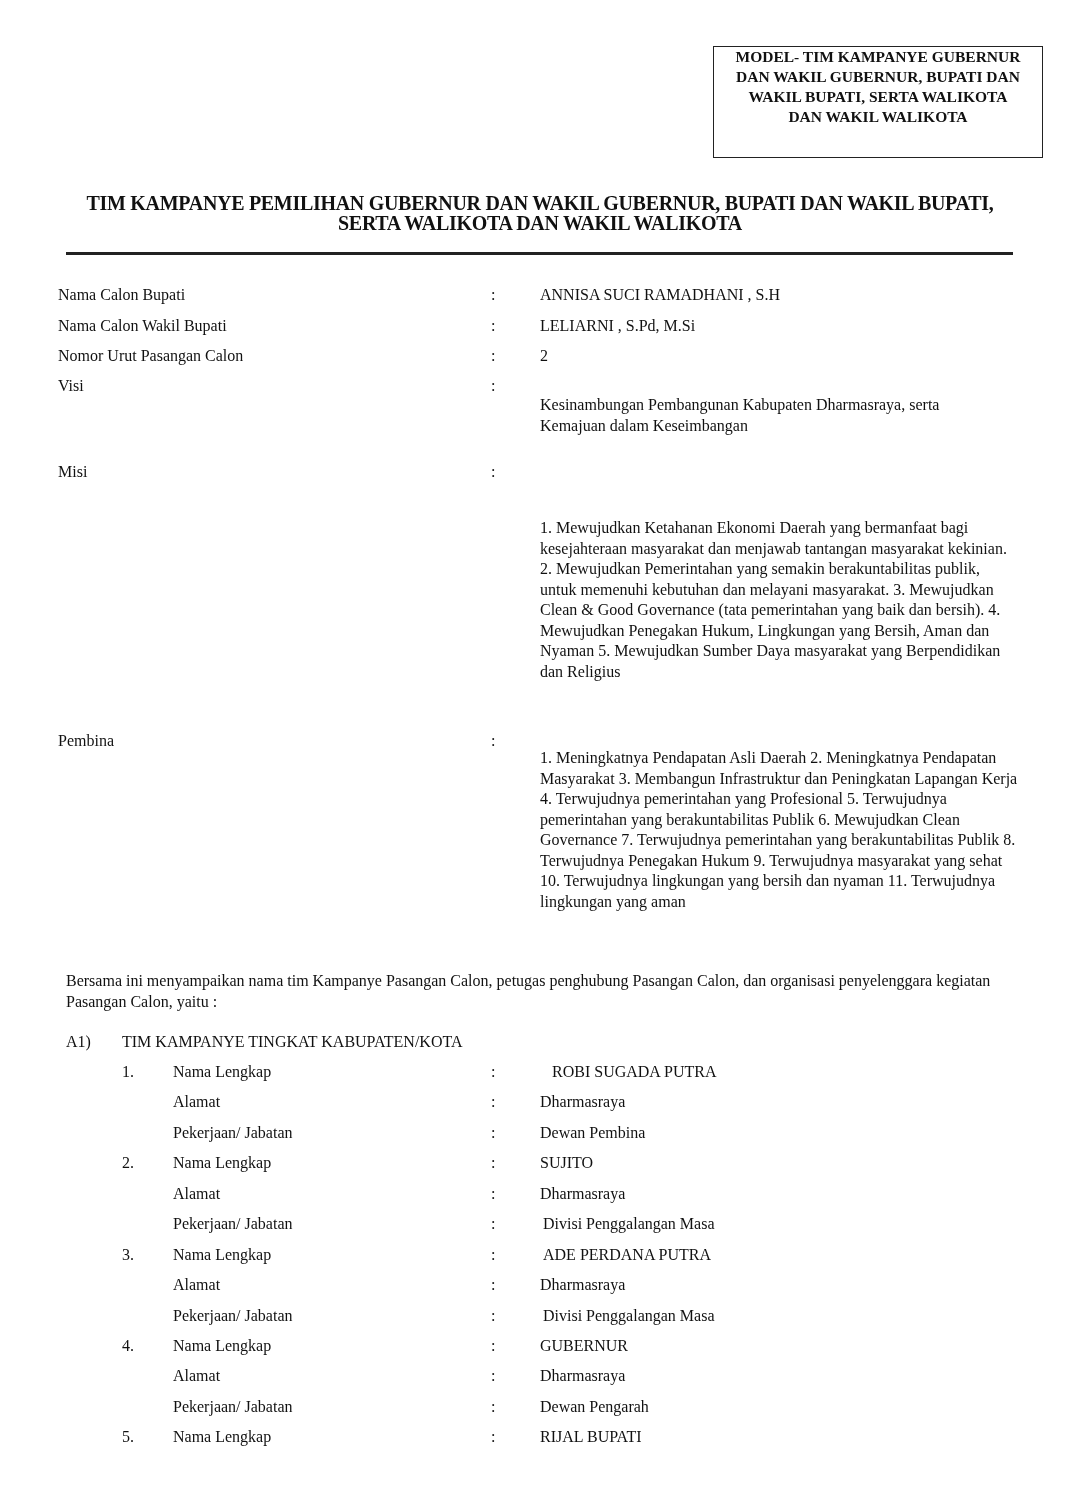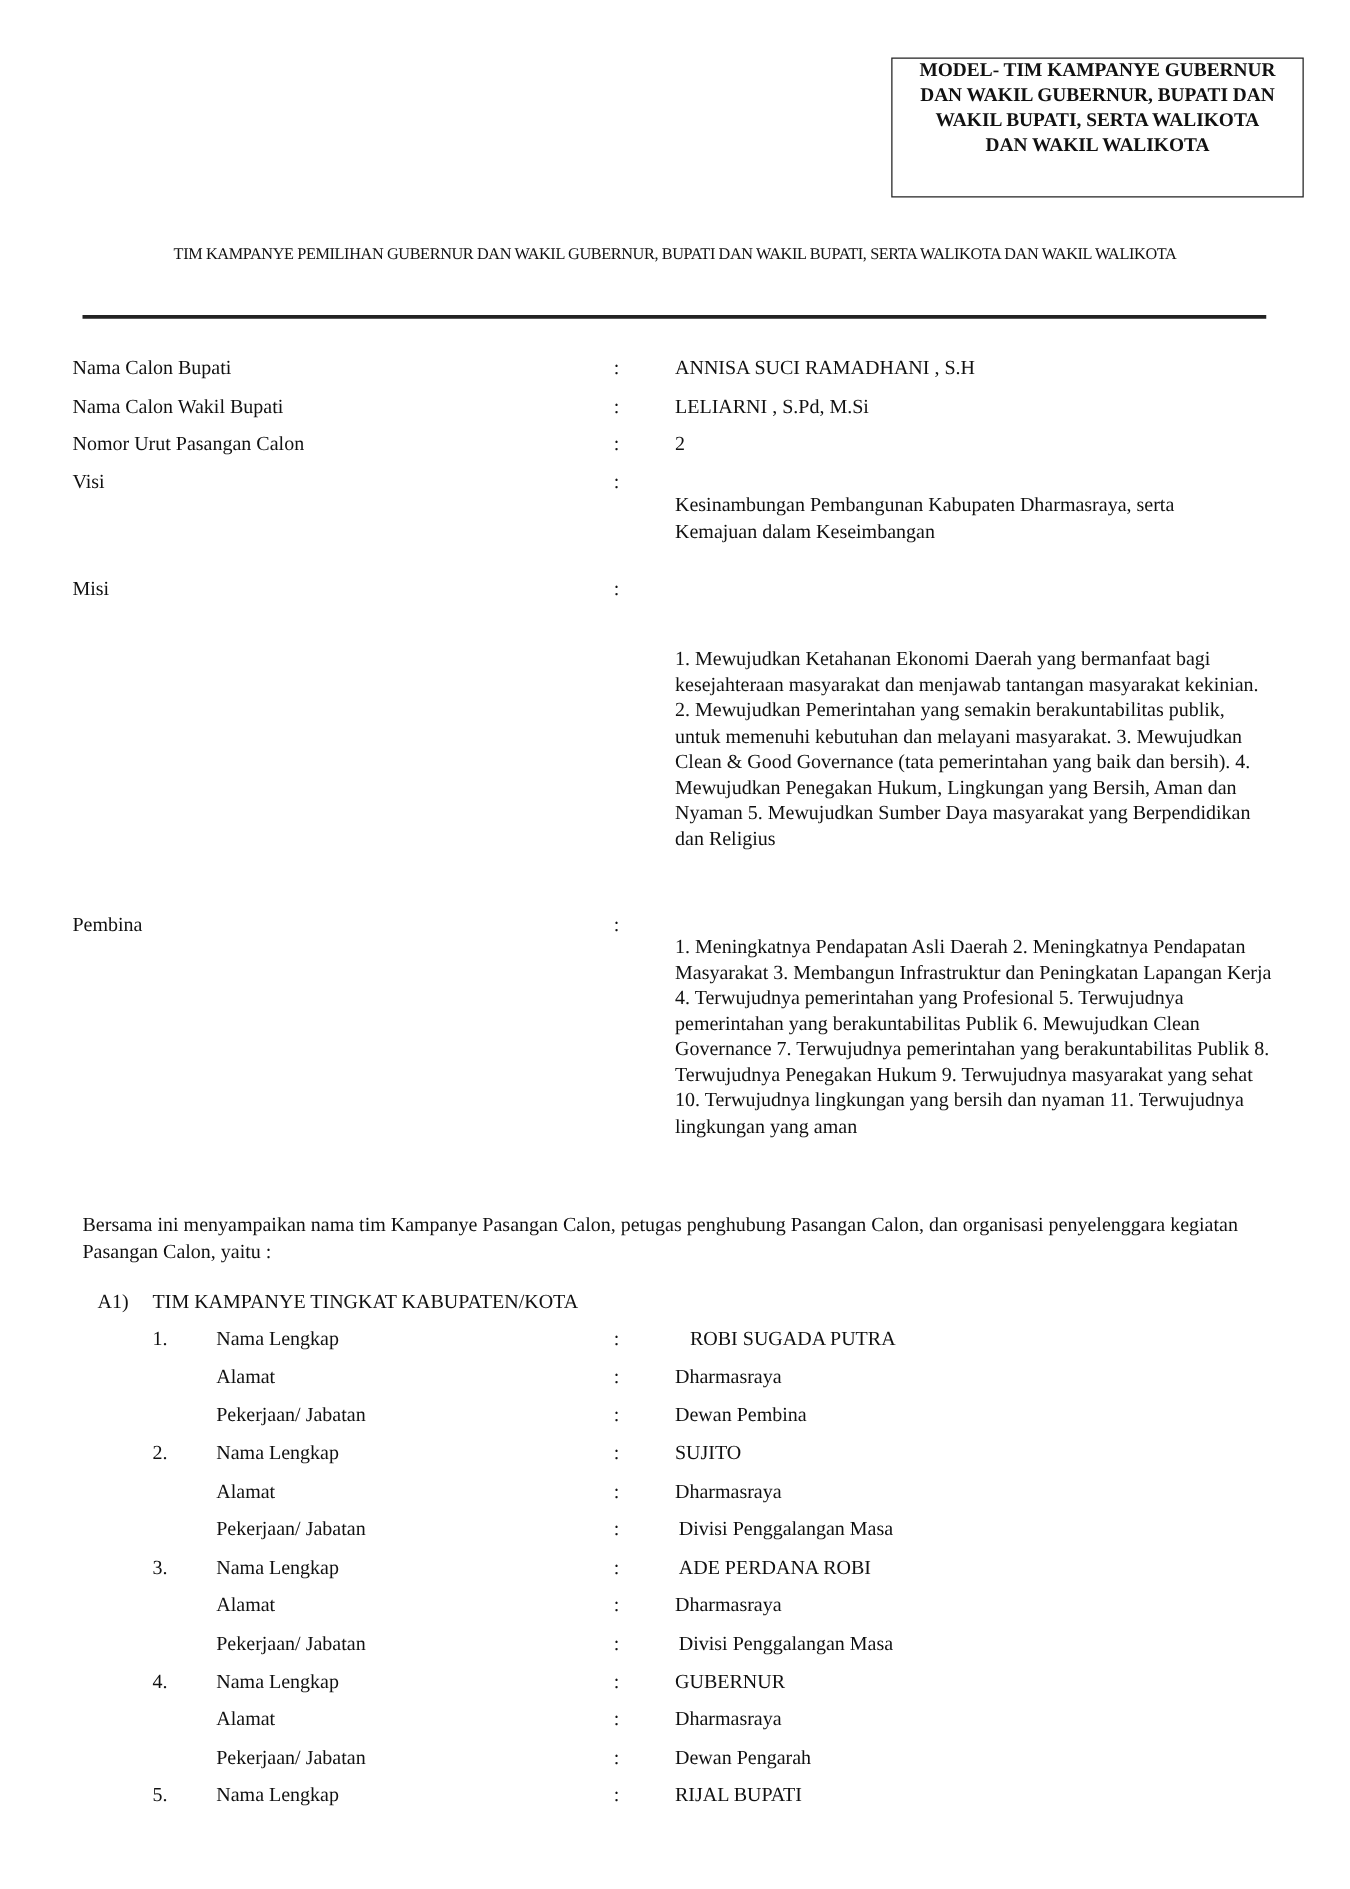--- a/index.html
+++ b/index.html
@@ -11,32 +11,32 @@
   .model-box {
     position: absolute; left: 713px; top: 46px; width: 330px; height: 112px;
     border: 1px solid #222; box-sizing: border-box;
     display: flex; justify-content: center;
   }
   .model-box .txt {
     font-weight: bold; text-align: center; font-size: 15.5px; line-height: 20px; width: 290px;
   }
   .doc-title {
     position: absolute; left: 60px; top: 193px; width: 960px;
-    text-align: center; font-size: 13px; line-height: 20px; letter-spacing: -0.3px;
+    text-align: center; font-size: 20px; line-height: 20px; letter-spacing: -0.3px; font-weight: bold;
   }
   .rule {
     position: absolute; left: 66px; top: 252px; width: 947px; height: 3px; background: #222;
   }
   .row { position: absolute; font-size: 16px; line-height: 20px; }
   .lbl { left: 58px; }
   .colon { left: 491px; }
   .val { left: 540px; width: 475px; }
   .para { font-size: 16px; line-height: 20.5px; }
   .intro { left: 66px; width: 950px; }
-  .sec-code { left: 66px; margin-left: 12px; }
+  .sec-code { left: 66px; }
   .sec-title { left: 122px; }
   .num { left: 122px; }
   .mlbl { left: 173px; }
 </style>
 </head>
 <body>
 
 <div class="model-box">
   <div class="txt">MODEL- TIM KAMPANYE GUBERNUR DAN WAKIL GUBERNUR, BUPATI DAN WAKIL BUPATI, SERTA WALIKOTA DAN WAKIL WALIKOTA</div>
 </div>
@@ -93,21 +93,21 @@
   <div class="row mlbl" style="top:1184px">Alamat</div>
   <div class="row colon" style="top:1184px">:</div>
   <div class="row val" style="top:1184px">Dharmasraya</div>
   <div class="row mlbl" style="top:1214px">Pekerjaan/ Jabatan</div>
   <div class="row colon" style="top:1214px">:</div>
   <div class="row val" style="top:1214px; left:543px">Divisi Penggalangan Masa</div>
 
   <div class="row num" style="top:1245px">3.</div>
   <div class="row mlbl" style="top:1245px">Nama Lengkap</div>
   <div class="row colon" style="top:1245px">:</div>
-  <div class="row val" style="top:1245px; left:543px">ADE PERDANA ROBI</div>
+  <div class="row val" style="top:1245px; left:543px">ADE PERDANA PUTRA</div>
   <div class="row mlbl" style="top:1275px">Alamat</div>
   <div class="row colon" style="top:1275px">:</div>
   <div class="row val" style="top:1275px">Dharmasraya</div>
   <div class="row mlbl" style="top:1306px">Pekerjaan/ Jabatan</div>
   <div class="row colon" style="top:1306px">:</div>
   <div class="row val" style="top:1306px; left:543px">Divisi Penggalangan Masa</div>
 
   <div class="row num" style="top:1336px">4.</div>
   <div class="row mlbl" style="top:1336px">Nama Lengkap</div>
   <div class="row colon" style="top:1336px">:</div>

